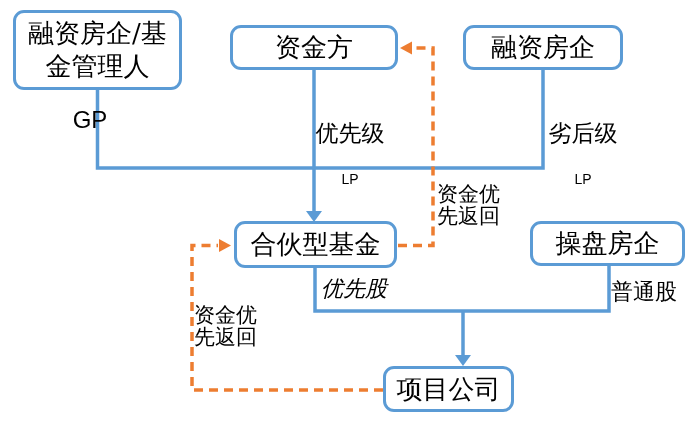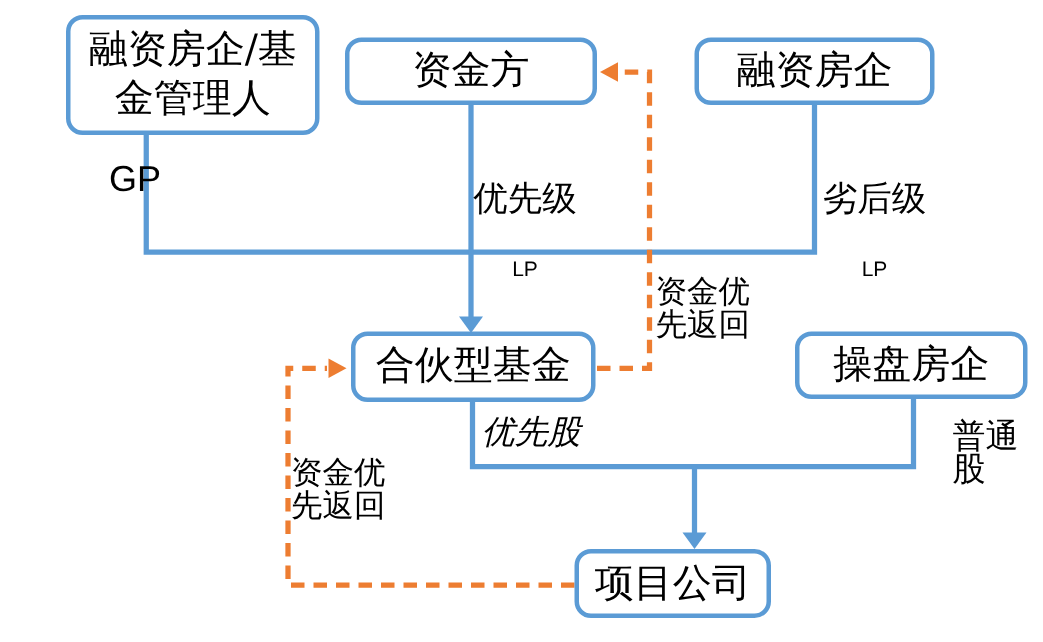--- a/index.html
+++ b/index.html
@@ -31,21 +31,21 @@
     display: flex;
     align-items: center;
     justify-content: center;
     text-align: center;
     color: #000000;
     font-size: 26px;
     line-height: 33px;
     white-space: pre-line;
     z-index: 2;
   }
-  #node-financier-gp { left: 13px;  top: 10px;  width: 169px; height: 80px; margin-left: 31px; }
+  #node-financier-gp { left: 13px;  top: 10px;  width: 169px; height: 80px; }
   #node-capital      { left: 230px; top: 25px;  width: 168px; height: 45px; }
   #node-financier-lp { left: 463px; top: 25px;  width: 160px; height: 45px; }
   #node-fund         { left: 234px; top: 221px; width: 163px; height: 47px; }
   #node-operator     { left: 530px; top: 221px; width: 155px; height: 45px; }
   #node-project      { left: 383px; top: 366px; width: 131px; height: 46px; }
 
   .edge-label {
     position: absolute;
     color: #000000;
     font-size: 21px;
@@ -65,21 +65,21 @@
   #label-junior { left: 546px; top: 99px; }
   .tranche-cjk { font-size: 23px; line-height: 24px; }
   .tranche-lp {
     font-family: "Liberation Sans", "DejaVu Sans", sans-serif;
     font-size: 14px;
     line-height: 24px;
   }
   #label-return-right { left: 437px; top: 183px; }
   #label-return-left  { left: 194px; top: 304px; }
   #label-preferred { left: 321px; top: 278px; font-size: 22px; font-style: italic; }
-  #label-common    { left: 611px; top: 281px; font-size: 22px; padding-left: 24px; }
+  #label-common    { left: 611px; top: 281px; font-size: 22px; }
 </style>
 </head>
 <body>
 
 <div id="diagram-canvas">
 
   <svg id="connector-layer" viewBox="0 0 695 428" xmlns="http://www.w3.org/2000/svg">
 
     <path d="M97.5,90 L97.5,168 L543,168 L543,70" fill="none" stroke="#5B9BD5" stroke-width="3.5"></path>
     <path d="M314,70 L314,212" fill="none" stroke="#5B9BD5" stroke-width="3.5"></path>

